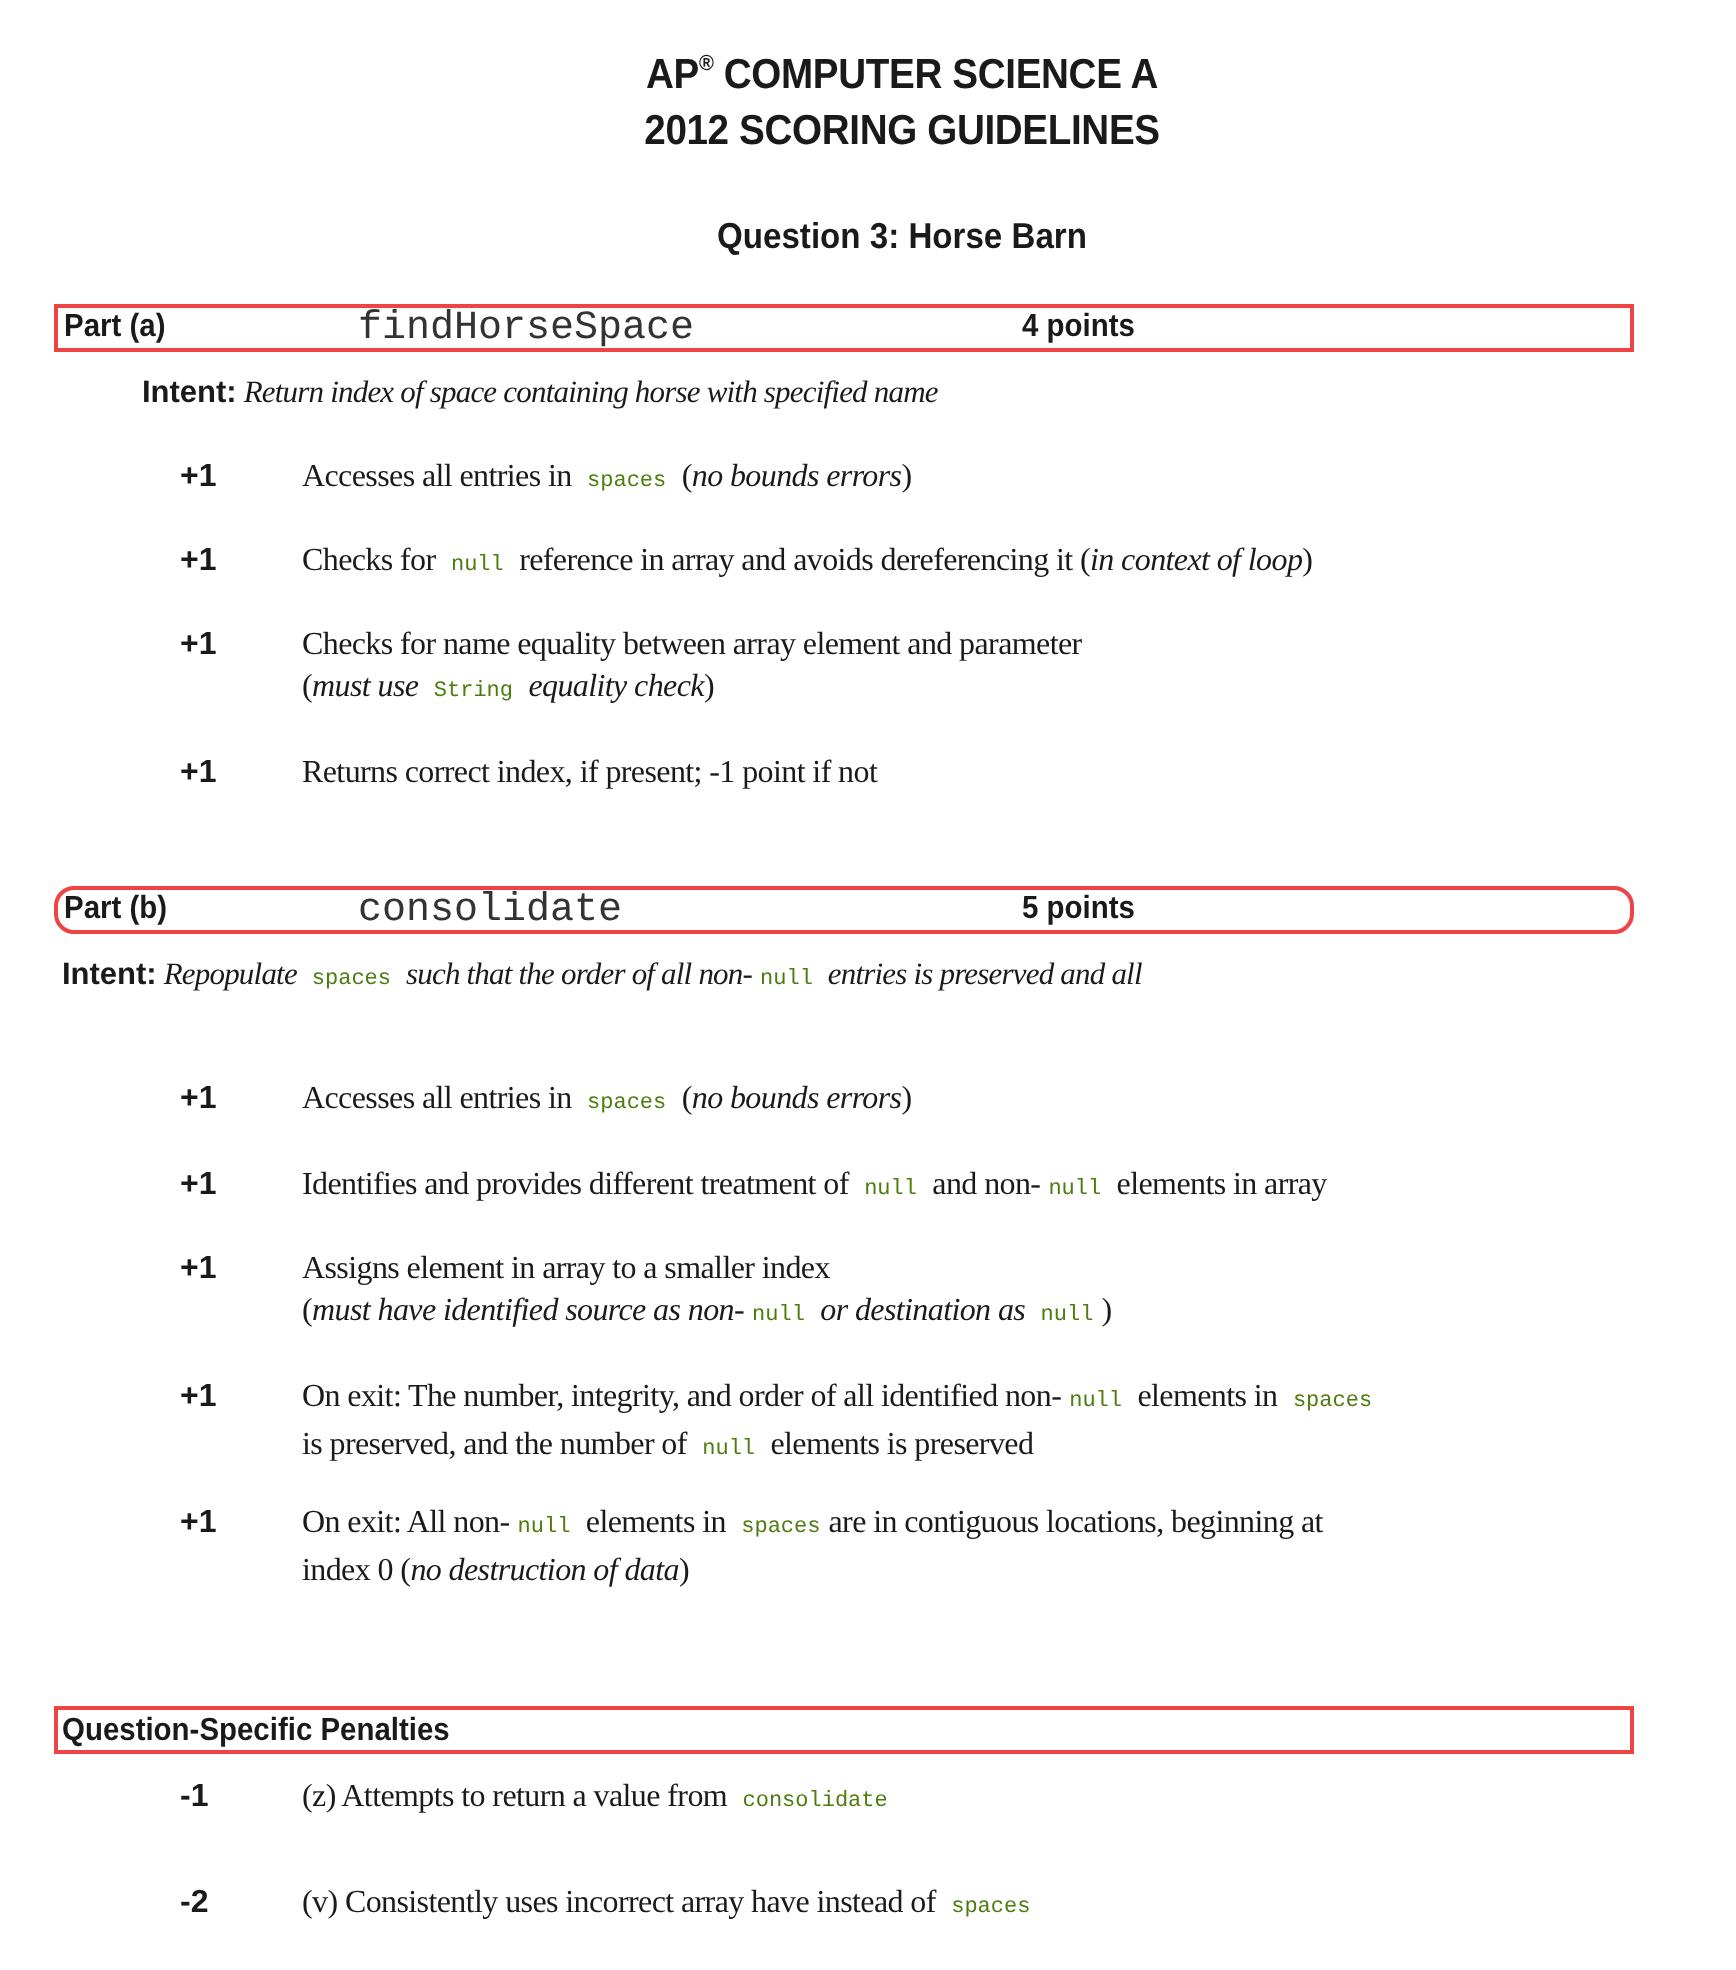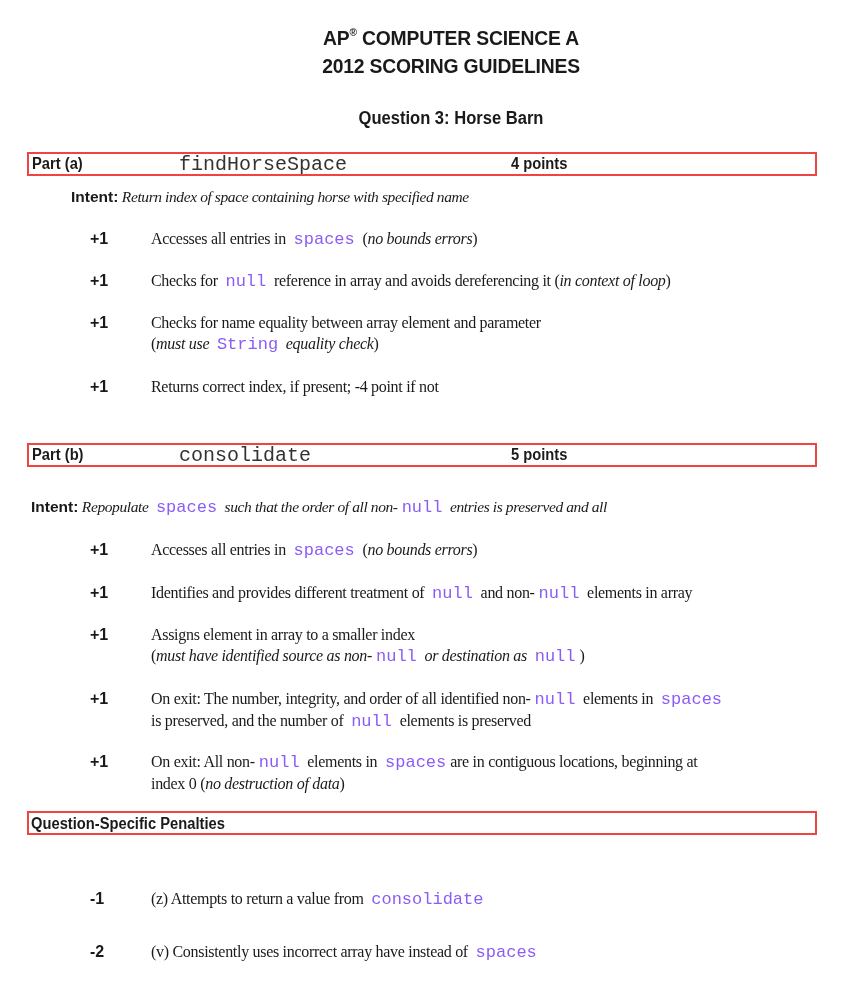--- a/index.html
+++ b/index.html
@@ -61,22 +61,22 @@
       letter-spacing: -0.3px;
     }
     .rubric .pts {
       position: absolute; left: 0; top: 0;
       font-family: "Liberation Sans", sans-serif; font-weight: bold; font-size: 16px;
       letter-spacing: 0;
     }
     .rubric .desc { position: absolute; left: 61px; top: 0; width: 720px; white-space: nowrap; }
     .rubric .desc .line { display: block; }
     code, .code {
-      font-family: "Liberation Mono", "DejaVu Sans Mono", monospace; font-size: 17px;
-      letter-spacing: 0; color: #8b5cf6; padding: 0 4px;
+      font-family: "Liberation Mono", "DejaVu Sans Mono", monospace; font-size: 11px;
+      letter-spacing: 0; color: #4d7c0f; padding: 0 4px;
     }
     em { font-style: italic; }
   </style>
 </head>
 <body>
 
 <div class="title" id="t1"><span>AP</span><sup>®</sup><span> COMPUTER SCIENCE A</span></div>
 <div class="title" id="t2">2012 SCORING GUIDELINES</div>
 <div class="question-title">Question 3: Horse Barn</div>
 
@@ -103,30 +103,30 @@
 <div class="rubric" style="top:312px;">
     <span class="pts">+1</span>
     <span class="desc">
       <span class="line"><span>Checks for name equality between array element and parameter</span></span>
       <span class="line"><span>(</span><em>must use </em><code>String</code><em> equality check</em><span>)</span></span>
     </span>
   </div>
 <div class="rubric" style="top:376px;">
     <span class="pts">+1</span>
     <span class="desc">
-      <span class="line"><span>Returns correct index, if present; -4 point if not</span></span>
+      <span class="line"><span>Returns correct index, if present; -1 point if not</span></span>
     </span>
   </div>
 
-<div class="part-box" style="top:443px;">
+<div class="part-box" style="top:443px;border-radius:10px;">
   <span class="part-label">Part (b)</span>
   <span class="part-method">consolidate</span>
   <span class="part-points">5 points</span>
 </div>
-<div class="intent" style="top:496px;">
+<div class="intent" style="top:477px;">
   <span class="lbl">Intent:</span><span class="segs"><span><em> Repopulate </em><code>spaces</code><em> such that the order of all non-</em><code>null</code><em> entries is preserved and all</em></span></span>
 </div>
 <div class="rubric" style="top:539px;">
     <span class="pts">+1</span>
     <span class="desc">
       <span class="line"><span>Accesses all entries in </span><code>spaces</code><span> (</span><em>no bounds errors</em><span>)</span></span>
     </span>
   </div>
 <div class="rubric" style="top:582px;">
     <span class="pts">+1</span>
@@ -149,21 +149,21 @@
     </span>
   </div>
 <div class="rubric" style="top:751px;">
     <span class="pts">+1</span>
     <span class="desc">
       <span class="line"><span>On exit: All non-</span><code>null</code><span> elements in </span><code>spaces</code><span>are in contiguous locations, beginning at</span></span>
       <span class="line"><span>index 0 (</span><em>no destruction of data</em><span>)</span></span>
     </span>
   </div>
 
-<div class="part-box" style="top:811px;">
+<div class="part-box" style="top:853px;">
   <span class="penalty-label">Question-Specific Penalties</span>
 </div>
 <div class="rubric" style="top:888px;">
     <span class="pts">-1</span>
     <span class="desc">
       <span class="line"><span>(z) Attempts to return a value from </span><code>consolidate</code></span>
     </span>
   </div>
 <div class="rubric" style="top:941px;">
     <span class="pts">-2</span>

